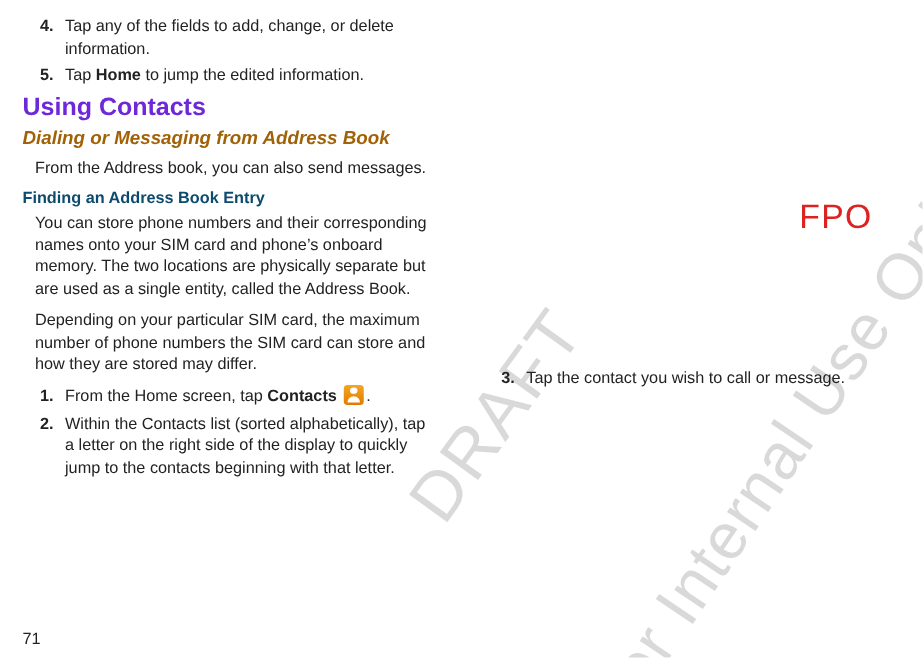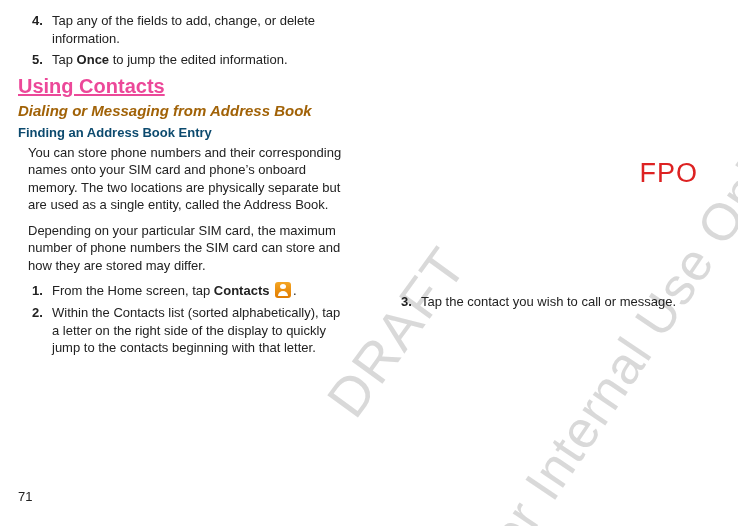--- a/index.html
+++ b/index.html
@@ -39,25 +39,24 @@
   }
   .num-step .n {
     font-weight: bold;
     min-width: 20px;
   }
   .num-step .t {
     flex: 1;
   }
   .bold { font-weight: bold; }
   h2.main-heading {
-    color: #ec4899;
+    color: #6d28d9;
     font-size: 20px;
     font-weight: bold;
     margin: 6px 0 4px 0;
-    text-decoration: underline;
   }
   h3.sub-heading {
     color: #a16207;
     font-style: italic;
     font-weight: bold;
     font-size: 15px;
     margin: 4px 0 6px 0;
   }
   h4.mini-heading {
     color: #0c4a6e;
@@ -65,21 +64,21 @@
     font-size: 13px;
     margin: 6px 0 4px 0;
   }
   p.body {
     margin: 4px 0 8px 10px;
     line-height: 1.35;
   }
   .page-num {
     position: absolute;
     left: 18px;
-    bottom: 22px;
+    bottom: 8px;
     font-size: 13px;
   }
   .watermark1, .watermark2 {
     position: absolute;
     color: #bbb;
     pointer-events: none;
     font-weight: normal;
   }
   .watermark1 {
     left: 300px;
@@ -148,27 +147,28 @@
   <div class="col col-left">
 
     <div class="num-step">
       <span class="n">4.</span>
       <span class="t">Tap any of the fields to add, change, or delete information.</span>
     </div>
 
     <div class="num-step">
       <span class="n">5.</span>
       <span class="t">
-        <span>Tap </span><span class="bold">Once</span><span> to jump the edited information.</span>
+        <span>Tap </span><span class="bold">Home</span><span> to jump the edited information.</span>
       </span>
     </div>
 
     <h2 class="main-heading">Using Contacts</h2>
     <h3 class="sub-heading">Dialing or Messaging from Address Book</h3>
 
+    <p class="body">From the Address book, you can also send messages.</p>
 
     <h4 class="mini-heading">Finding an Address Book Entry</h4>
 
     <p class="body">You can store phone numbers and their corresponding names onto your SIM card and phone’s onboard memory. The two locations are physically separate but are used as a single entity, called the Address Book.</p>
     <p class="body">Depending on your particular SIM card, the maximum number of phone numbers the SIM card can store and how they are stored may differ.</p>
 
     <div class="num-step">
       <span class="n">1.</span>
       <span class="t">
         <span>From the Home screen, tap </span><span class="bold">Contacts</span><span> </span><span class="icon-contacts"></span><span>.</span>

